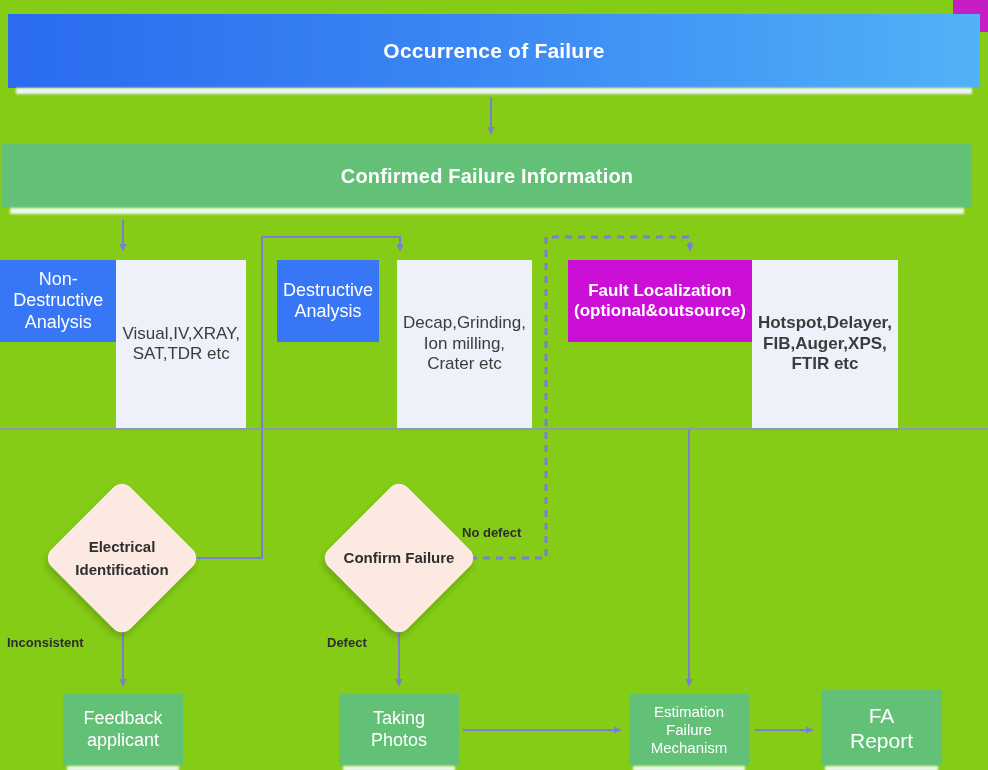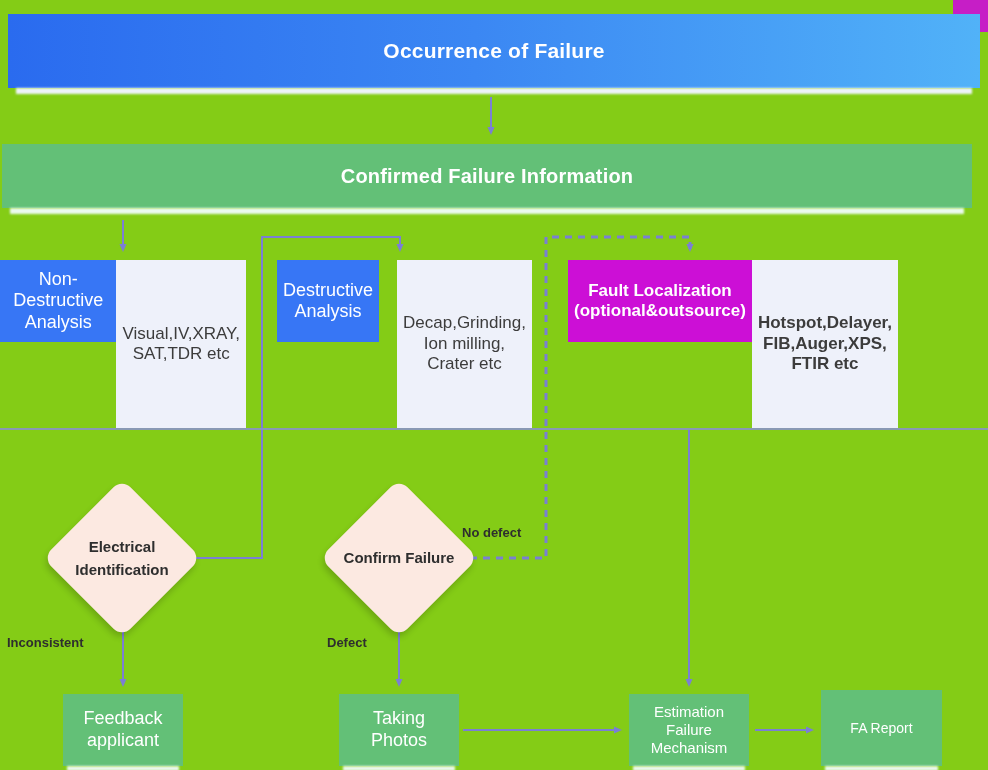--- a/index.html
+++ b/index.html
@@ -134,21 +134,21 @@
   }
   .result-shadow {
     position: absolute;
     left: 4px; right: 4px; bottom: -5px; height: 5px;
     background: #e9f7ec;
     filter: blur(1px);
   }
   #feedback-box   { left: 63px;  top: 694px; width: 120px; height: 72px; }
   #photos-box     { left: 339px; top: 694px; width: 120px; height: 72px; }
   #estimation-box { left: 629px; top: 694px; width: 120px; height: 72px; font-size: 15px; }
-  #report-box     { left: 821px; top: 690px; width: 121px; height: 76px; font-size: 14px; }
+  #report-box     { left: 821px; top: 690px; width: 121px; height: 76px; font-size: 21px; }
 
   
   .edge-label {
     position: absolute;
     color: #2e2e2e;
     font-size: 13px;
     font-weight: bold;
     white-space: nowrap;
   }
   #label-inconsistent { left: 7px;   top: 635px; }

